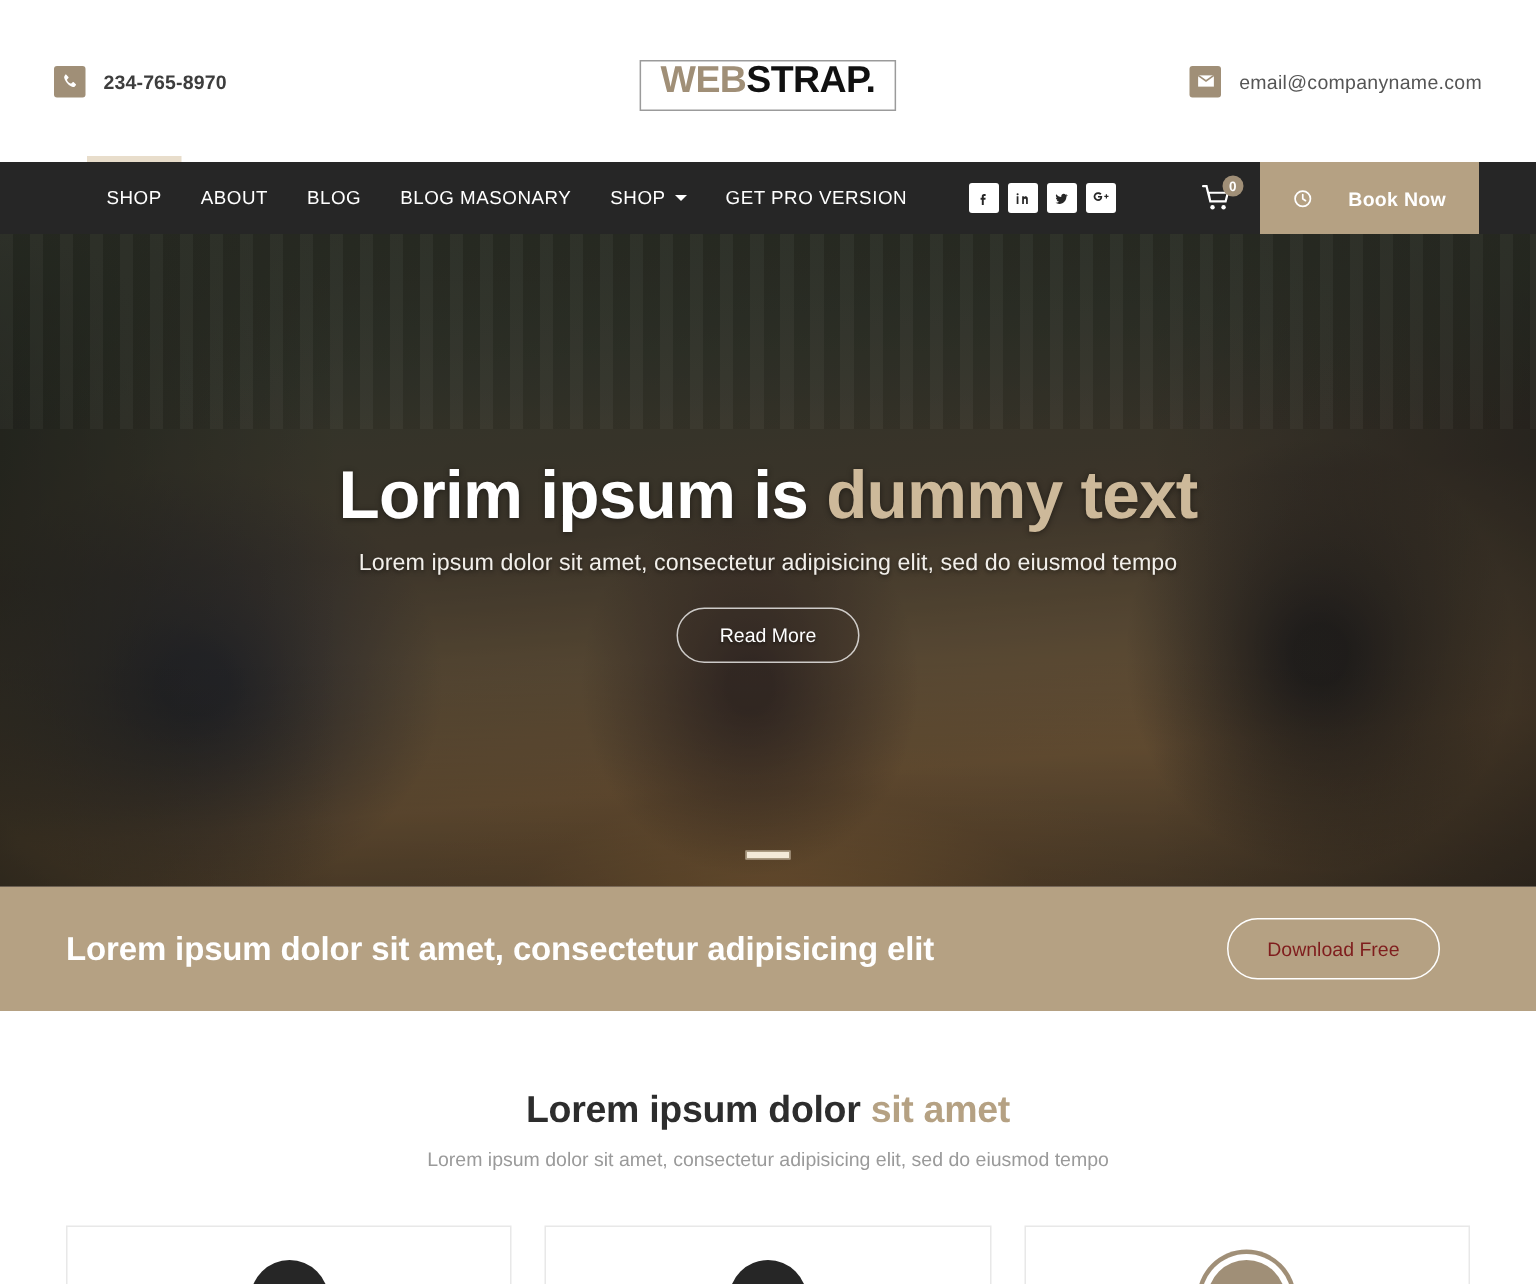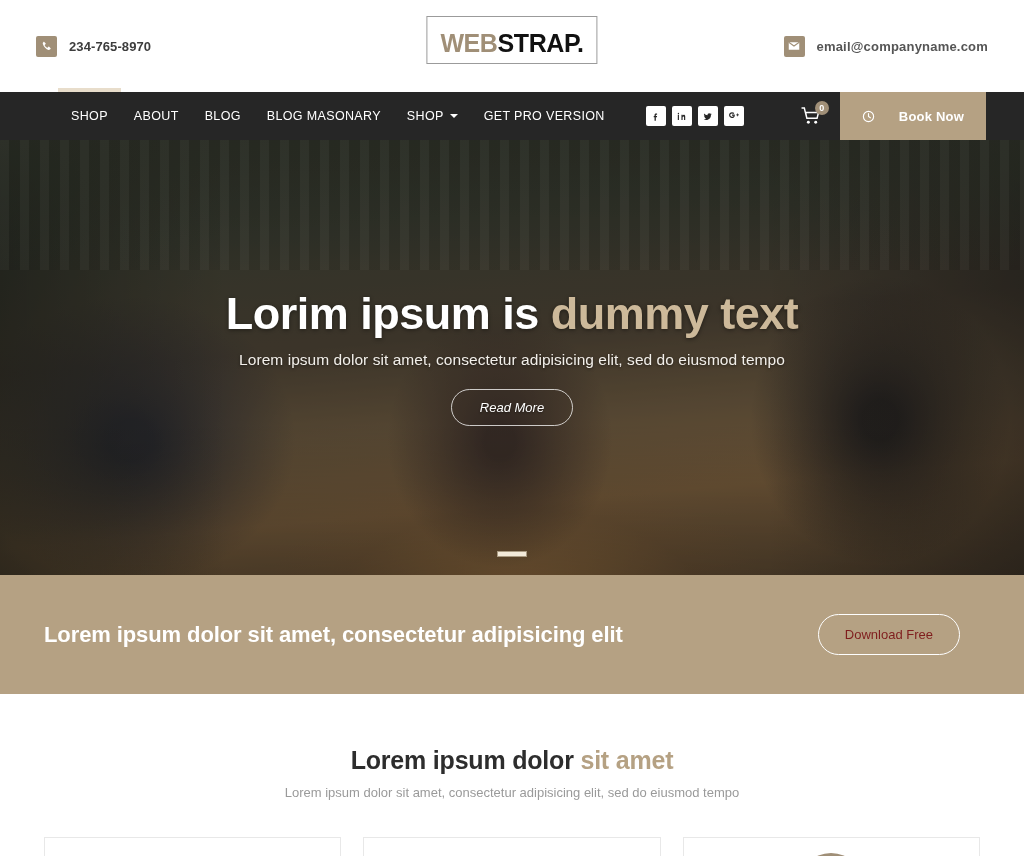--- a/index.html
+++ b/index.html
@@ -8,21 +8,21 @@
     width: 1024px;
     height: 856px;
     overflow: hidden;
     background: #ffffff;
     font-family: "Liberation Sans", sans-serif;
     -webkit-font-smoothing: antialiased;
   }
 
   
   .topbar {
-    height: 92px;
+    height: 108px;
     background: #ffffff;
     display: flex;
     align-items: center;
     padding: 0 36px;
     position: relative;
   }
   .contact-item {
     display: flex;
     align-items: center;
     gap: 12px;
@@ -38,29 +38,29 @@
     color: #ffffff;
     flex: none;
   }
   .contact-icon svg { display: block; }
   .contact-text {
     font-size: 13px;
     color: #3d3d3d;
     font-weight: bold;
     letter-spacing: 0.1px;
   }
-  .contact-text.email { font-weight: bold; color: #555; letter-spacing: 0.2px; }
+  .contact-text.email { font-weight: normal; color: #555; letter-spacing: 0.2px; }
 
   .logo-wrap {
     position: absolute;
     left: 50%;
-    top: 16px;
+    top: 40px;
     transform: translateX(-50%);
     border: 1px solid #9b9b9b;
-    padding: 14px 13px 7px 13px;
+    padding: 0 13px 7px 13px;
     background: #fff;
   }
   .logo-text {
     font-size: 25px;
     font-weight: bold;
     letter-spacing: -0.4px;
     line-height: 1;
     white-space: nowrap;
   }
   .logo-a { color: #a08f77; }
@@ -244,37 +244,36 @@
     margin-top: 20px;
     border: 1px solid rgba(255,255,255,0.75);
     border-radius: 22px;
     padding: 10px 28px;
     color: #ffffff;
     font-size: 13px;
     background: transparent;
     cursor: pointer;
     font-family: inherit;
     text-shadow: 0 1px 2px rgba(0,0,0,0.4);
-    font-style: italic;
   }
   .slider-dot {
     position: absolute;
     left: 50%;
     transform: translateX(-50%);
     bottom: 18px;
     width: 30px;
     height: 6px;
     background: #f3ead9;
     border: 1px solid rgba(120,100,70,0.6);
     cursor: pointer;
   }
 
   
   .cta-band {
-    height: 119px;
+    height: 83px;
     background: #b5a183;
     display: flex;
     align-items: center;
     padding: 0 44px;
   }
   .cta-text {
     color: #ffffff;
     font-size: 22px;
     font-weight: bold;
     letter-spacing: -0.1px;

